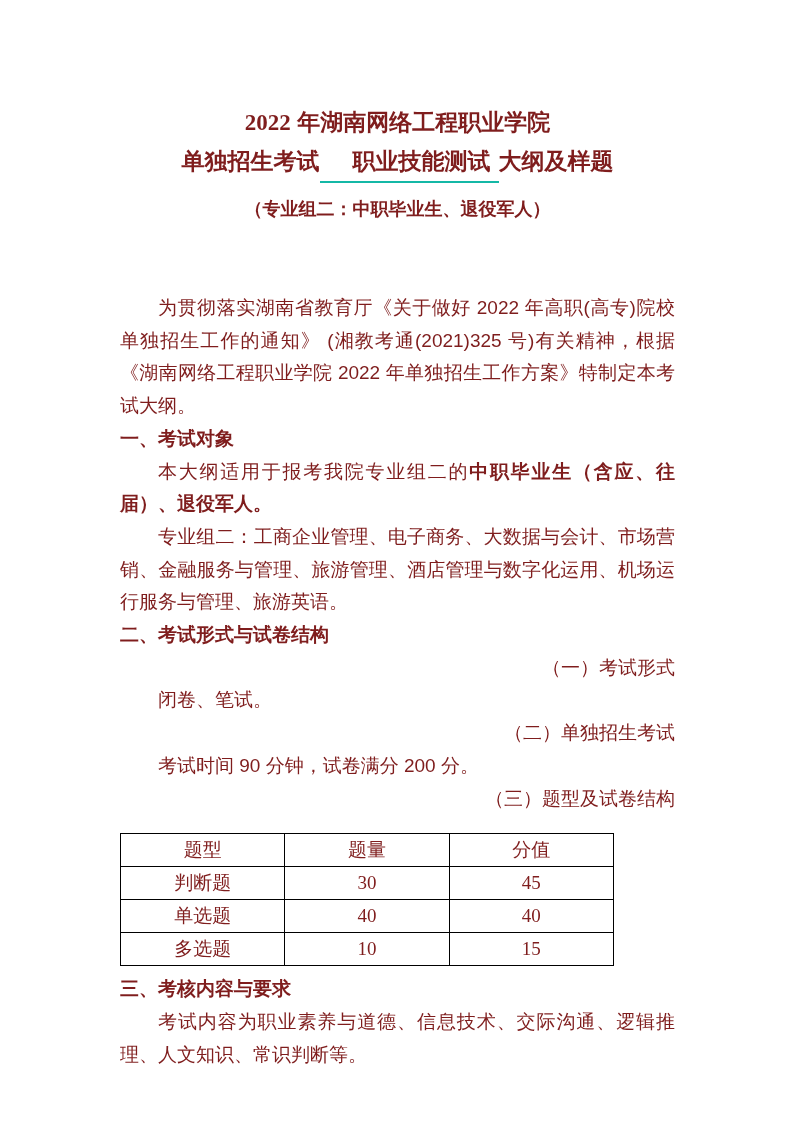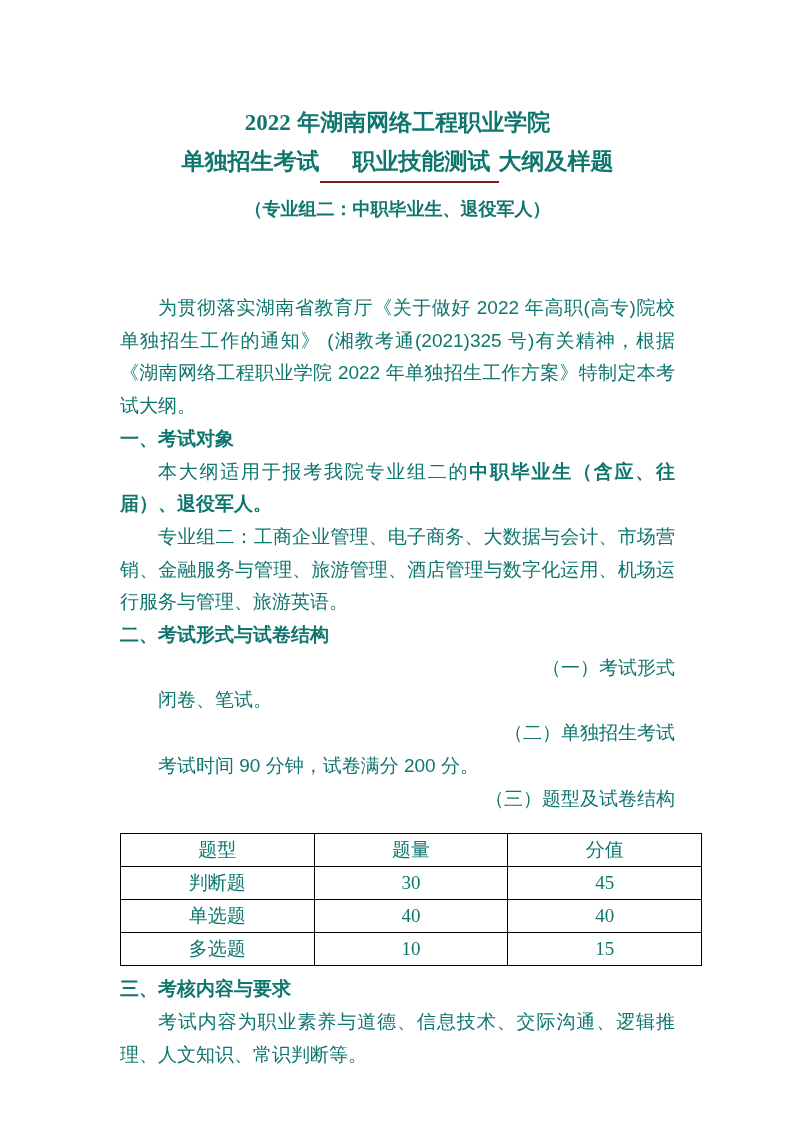--- a/index.html
+++ b/index.html
@@ -2,36 +2,36 @@
 <html><head>
 <meta charset="utf-8">
 <style>
   html, body { margin: 0; padding: 0; background: #ffffff; }
   .page {
     position: relative;
     width: 793px;
     height: 1122px;
     box-sizing: border-box;
     background: #ffffff;
-    color: #0f766e;
+    color: #7f1d1d;
     padding: 103px 118px 0 120px;
     font-family: "Liberation Sans", sans-serif;
     overflow: hidden;
   }
   
   .title-line1, .title-line2 {
     font-size: 23px;
     font-weight: bold;
     line-height: 38px;
     text-align: center;
     white-space: nowrap;
   }
   .serif-num { font-family: "Liberation Serif", serif; }
   .underlined {
-    border-bottom: 2px solid #7f1d1d;
+    border-bottom: 2px solid #14b8a6;
     padding: 0 8px 1px 33px;
     display: inline-block;
   }
   .title-line3 {
     font-size: 18px;
     font-weight: bold;
     line-height: 30px;
     margin-top: 11px;
     text-align: center;
   }
@@ -42,21 +42,21 @@
     margin: 0;
     text-align: justify;
   }
   .body-text { text-indent: 38px; }
   .intro { margin-top: 68px; }
   .heading { font-weight: bold; text-align: left; }
   .subhead { font-weight: normal; text-align: right; font-family: Liberation Serif, serif; }
   .bold-run { font-weight: bold; }
   
   table.score-table {
-    width: 582px;
+    width: 494px;
     border-collapse: collapse;
     margin-top: 18px;
     table-layout: fixed;
   }
   table.score-table th, table.score-table td {
     border: 1px solid #000000;
     height: 32px;
     text-align: center;
     vertical-align: middle;
     font-size: 19px;

